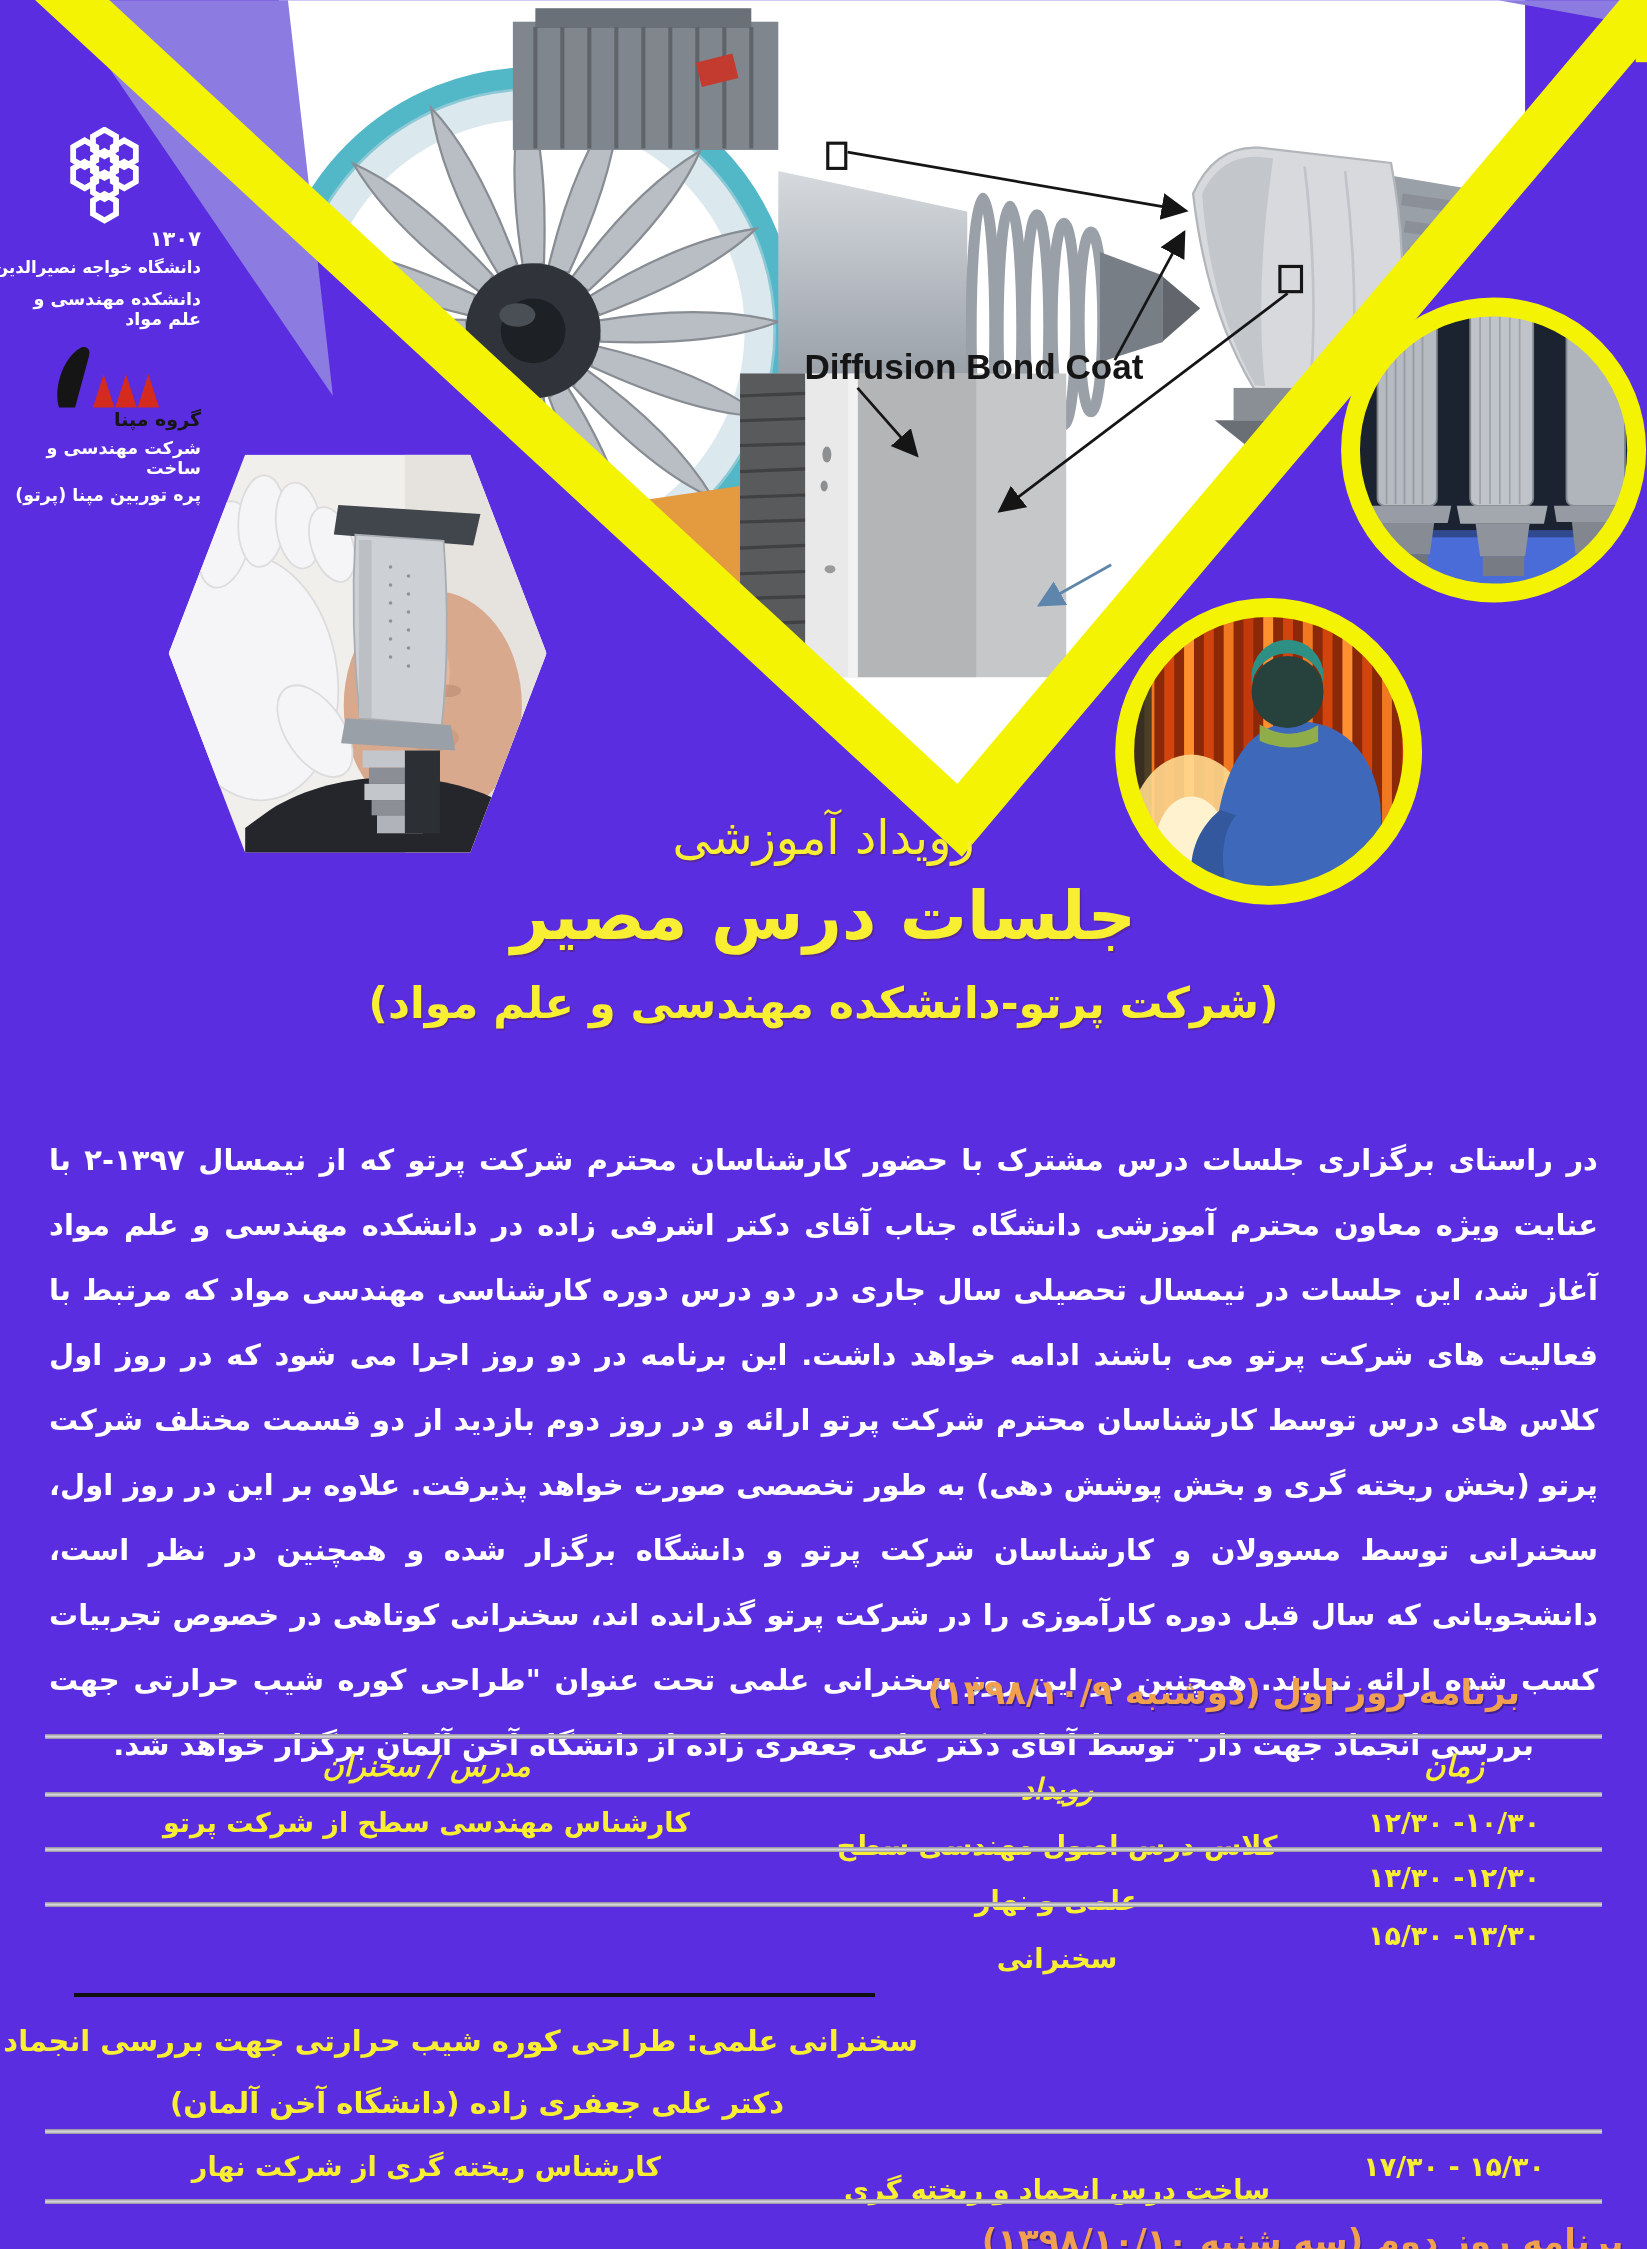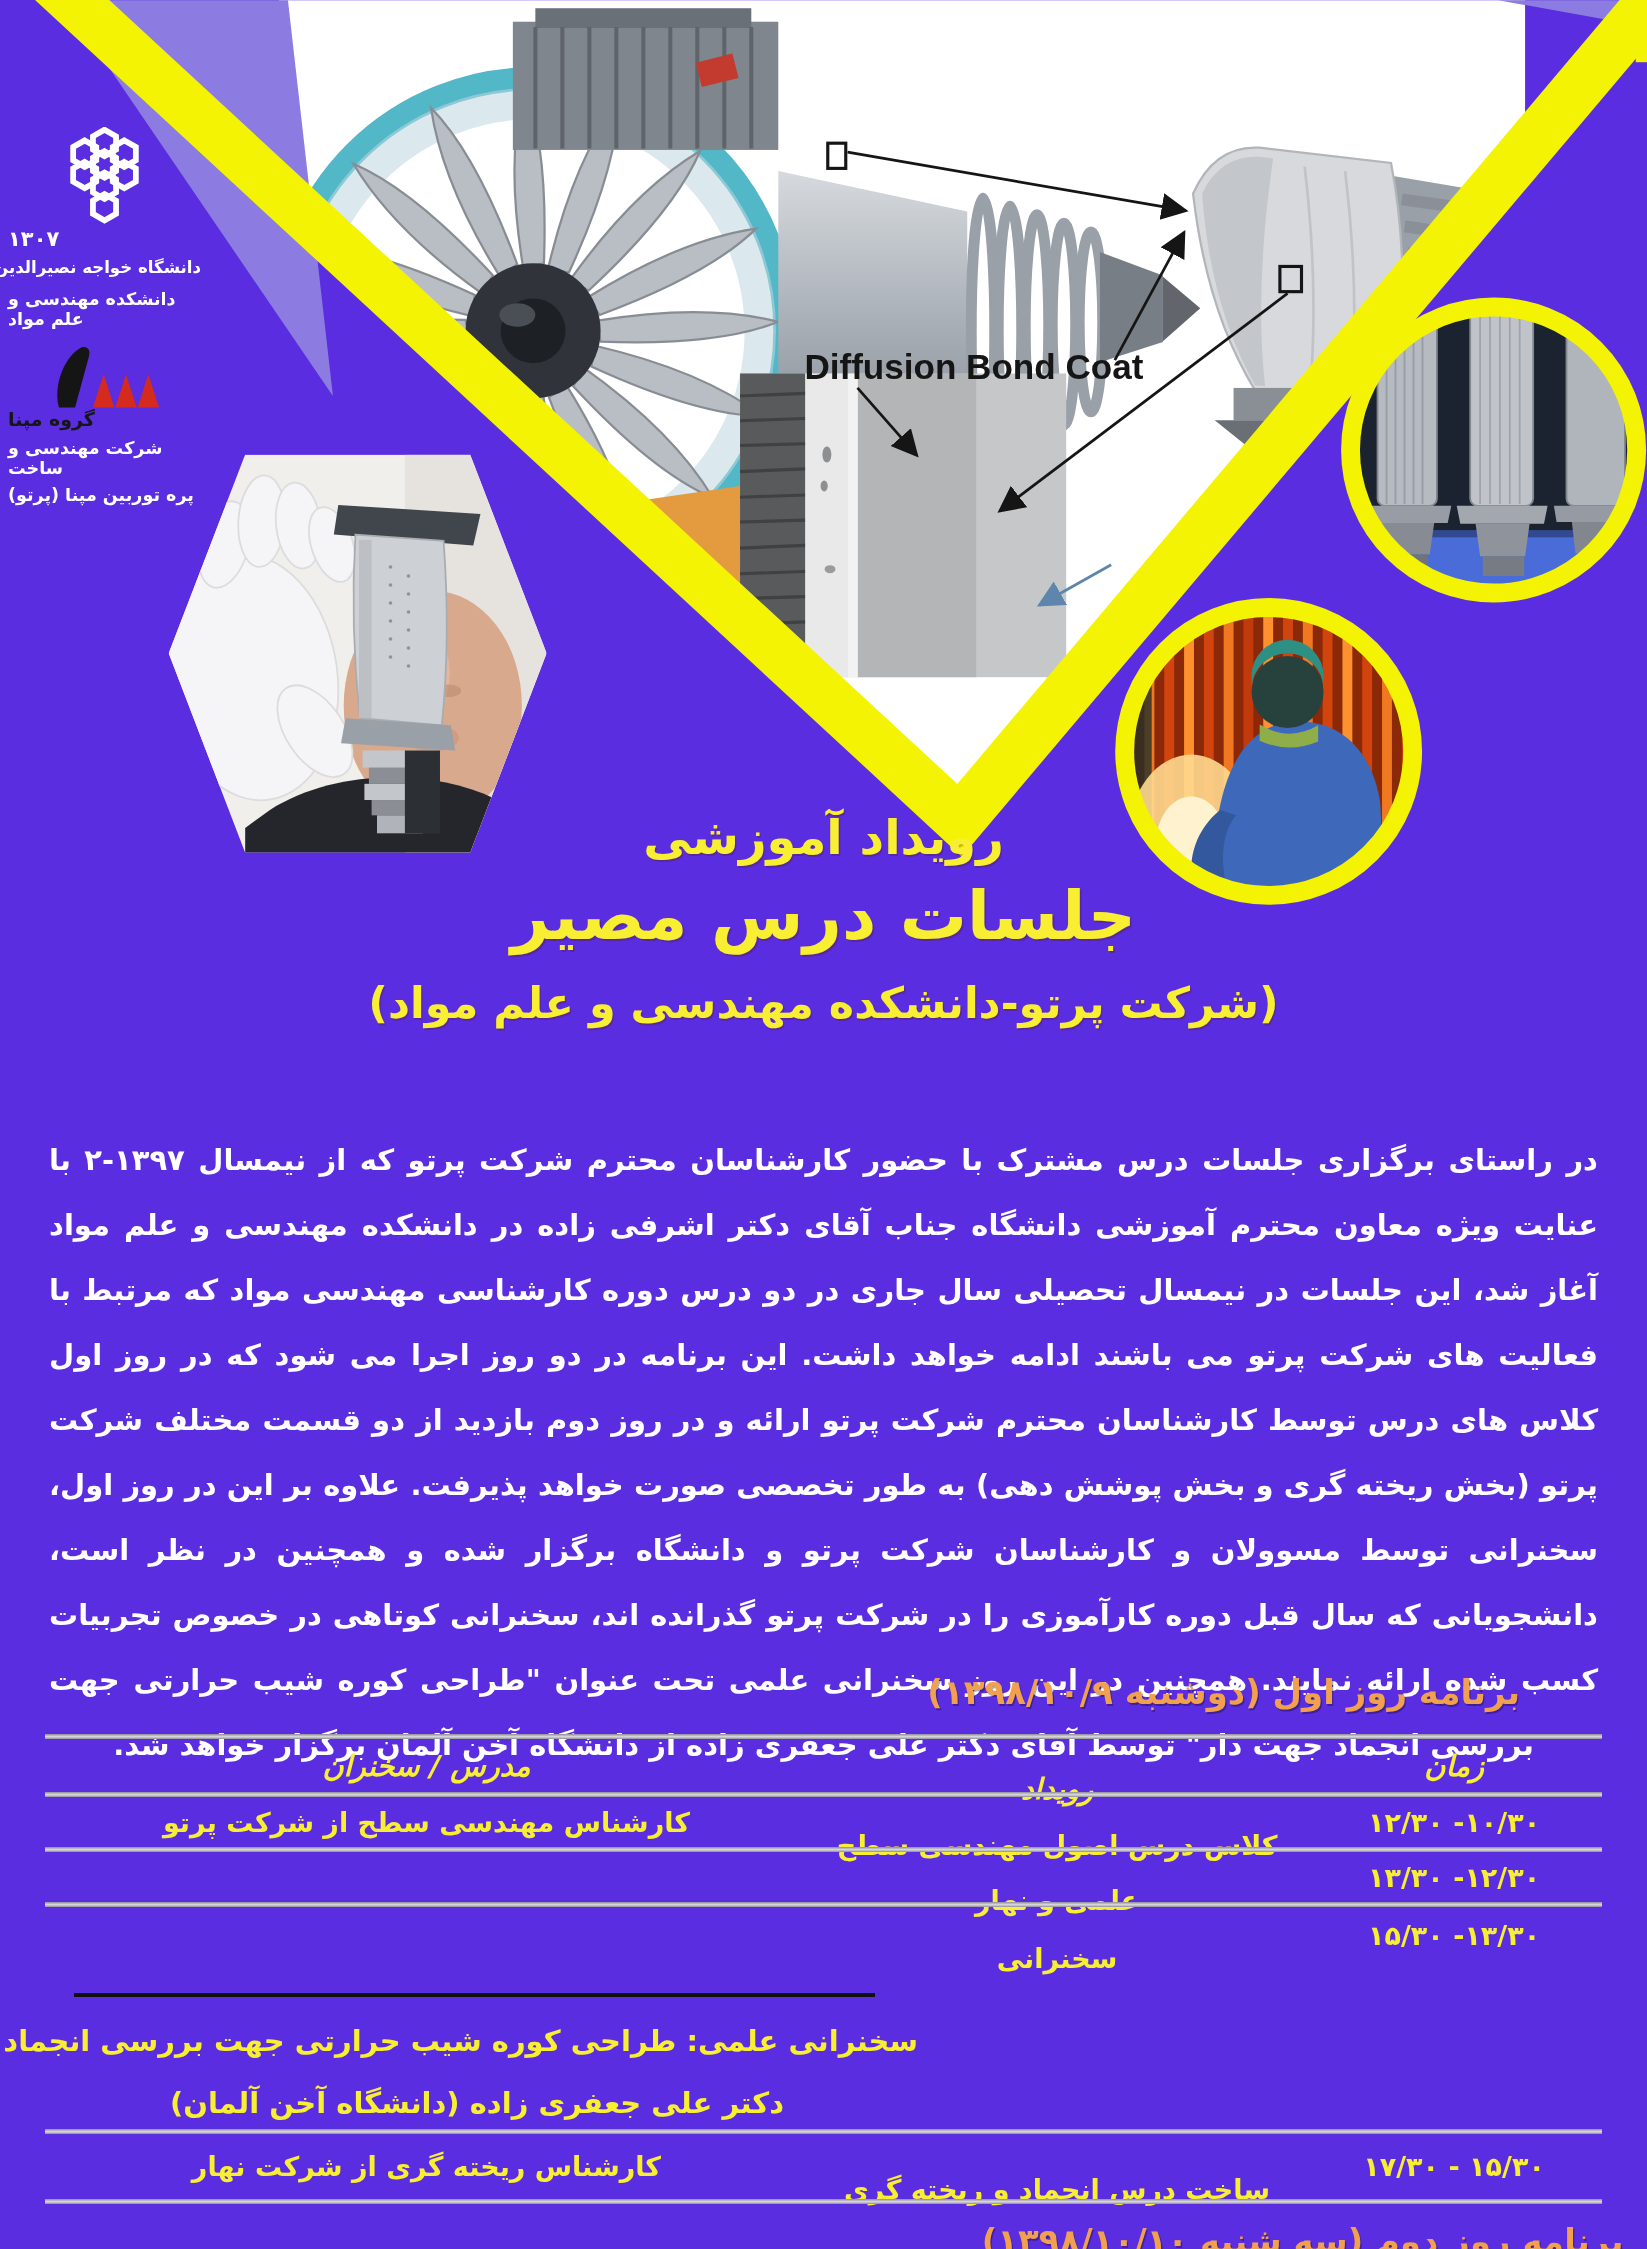--- a/index.html
+++ b/index.html
@@ -3,30 +3,30 @@
 <meta charset="utf-8">
 <style>
   html,body{margin:0;padding:0;background:#3a23a0;}
   #page{
     position:relative; width:1647px; height:2392px; overflow:hidden;
     background:#5a2de0;
     font-family:"DejaVu Sans", sans-serif;
   }
   .abs{position:absolute;}
   
-  .logo-col{left:8px; top:127px; width:193px; text-align:left; color:#ffffff; direction:rtl;}
+  .logo-col{left:8px; top:127px; width:193px; text-align:right; color:#ffffff; direction:rtl;}
   .logo-col .year{font-size:21px; font-weight:bold; letter-spacing:2.7px; margin-top:2.7px;}
   .logo-col .uni-name{font-size:16.6px; font-weight:bold; margin-top:7.2px; white-space:nowrap;}
   .logo-col .uni-fac{font-size:17.5px; font-weight:bold; margin-top:11.7px;}
   .logo-col .mapna-word{font-size:19px; font-weight:bold; color:#161616; margin-top:-2.7px;}
   .logo-col .co1{font-size:17.5px; font-weight:bold; margin-top:8px;}
   .logo-col .co2{font-size:17.5px; font-weight:bold; margin-top:7.2px;}
   
   .titles{left:135px; width:1377px; top:809px; text-align:center; color:#f8ef33; direction:rtl;}
-  .titles .kicker{font-size:48px; font-weight:bold; text-shadow:1.3px 1.8px 0 rgba(80,30,0,.28);}
+  .titles .kicker{font-size:48px; font-weight:normal; text-shadow:1.3px 1.8px 0 rgba(80,30,0,.28);}
   .titles .main{font-size:67px; font-weight:bold; margin-top:11.7px; text-shadow:1.8px 2.2px 0 rgba(80,30,0,.28);}
   .titles .sub{font-size:43px; font-weight:bold; margin-top:23.4px; text-shadow:1.3px 1.8px 0 rgba(80,30,0,.28);}
   
   .intro{
     left:49px; right:49px; top:1099px;
     color:#ffffff; font-size:29px; font-weight:bold; line-height:65px;
     direction:rtl; text-align:justify; text-align-last:center; -moz-text-align-last:center;
   }
   
   .day-heading{

